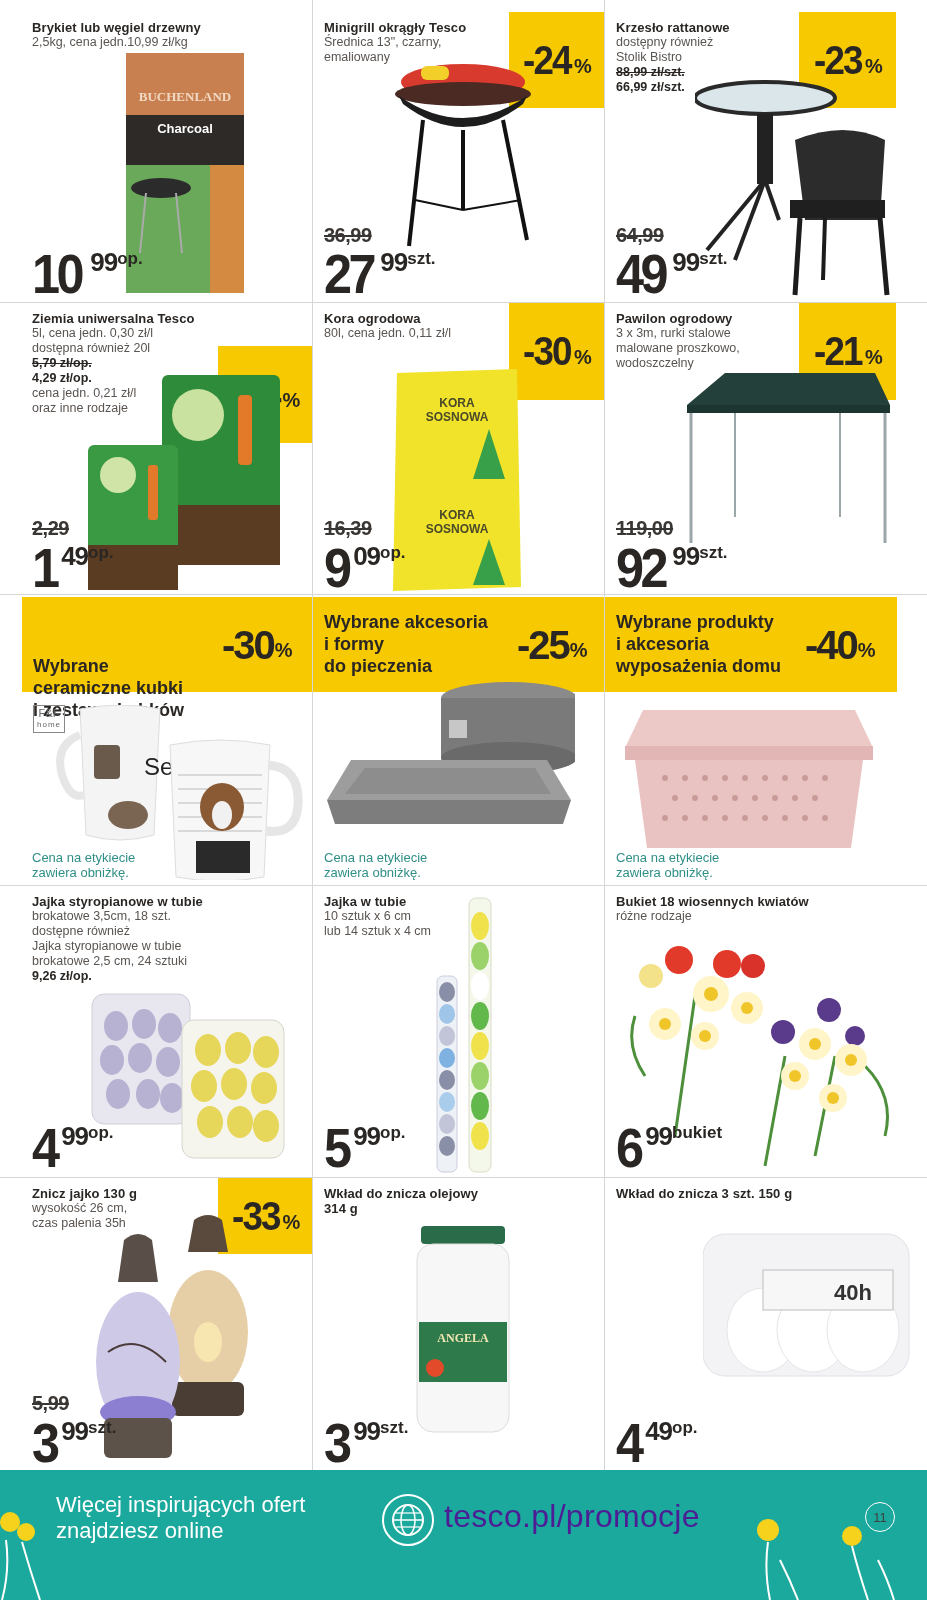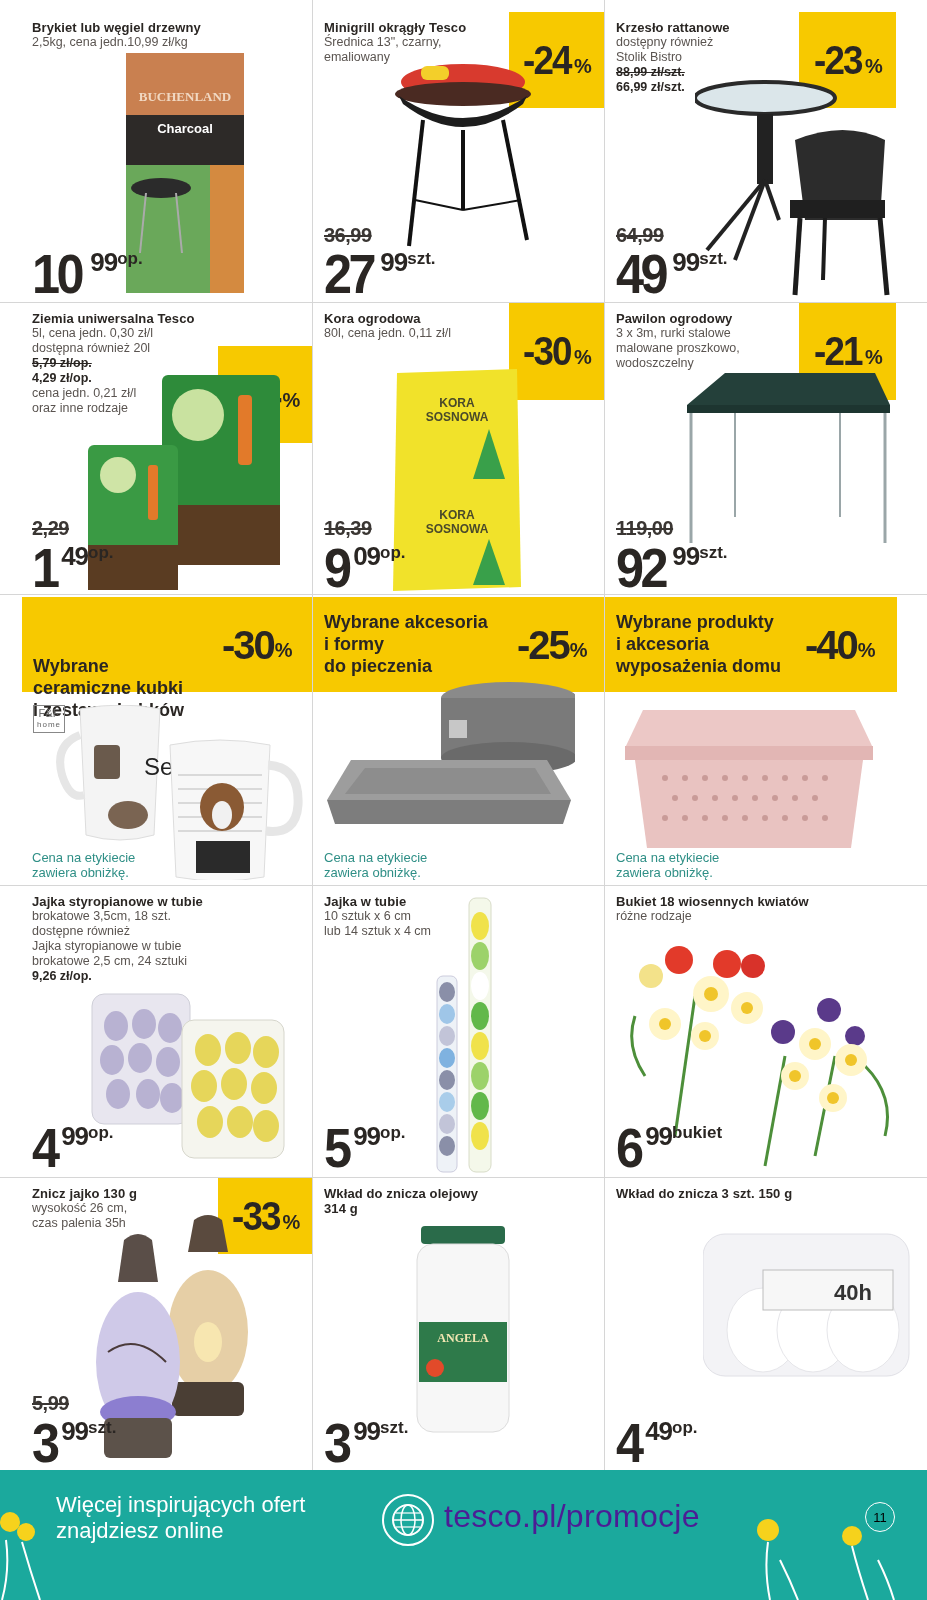--- a/index.html
+++ b/index.html
@@ -42,21 +42,21 @@
 
   .note { position: absolute; font-size: 13px; line-height: 15px; color: #2f8f86; }
 
   .ff-logo { position: absolute; border: 1px solid #888; font-size: 11px; line-height: 11px; color: #666; text-align: center; padding: 2px 3px; }
   .ff-logo .small { font-size: 8px; letter-spacing: 1px; display: block; }
 
   .footer { position: absolute; left: 0; top: 1470px; width: 927px; height: 130px; background: #1ba99d; }
   .footer .ftext { position: absolute; left: 56px; top: 22px; font-size: 22px; line-height: 26px; color: #ffffff; }
   .footer .globe { position: absolute; left: 382px; top: 24px; width: 52px; height: 52px; border: 2px solid #fff; border-radius: 50%; display: flex; align-items: center; justify-content: center; }
   .footer .url { position: absolute; left: 444px; top: 28px; font-size: 32px; color: #4c1d95; letter-spacing: 0.3px; }
-  .footer .pagenum { position: absolute; left: 865px; top: 32px; width: 30px; height: 30px; border: 1.5px solid #fff; border-radius: 50%; color: #000000; font-size: 13px; display: flex; align-items: center; justify-content: center; }
+  .footer .pagenum { position: absolute; left: 865px; top: 32px; width: 30px; height: 30px; border: 1.5px solid #fff; border-radius: 50%; color: #404040; font-size: 13px; display: flex; align-items: center; justify-content: center; }
 
   svg { display: block; }
 </style>
 </head>
 <body>
 
 <div class="page">
 
   <div class="vline" style="left:312px;top:0;height:1470px;"></div>
   <div class="vline" style="left:604px;top:0;height:1470px;"></div>

